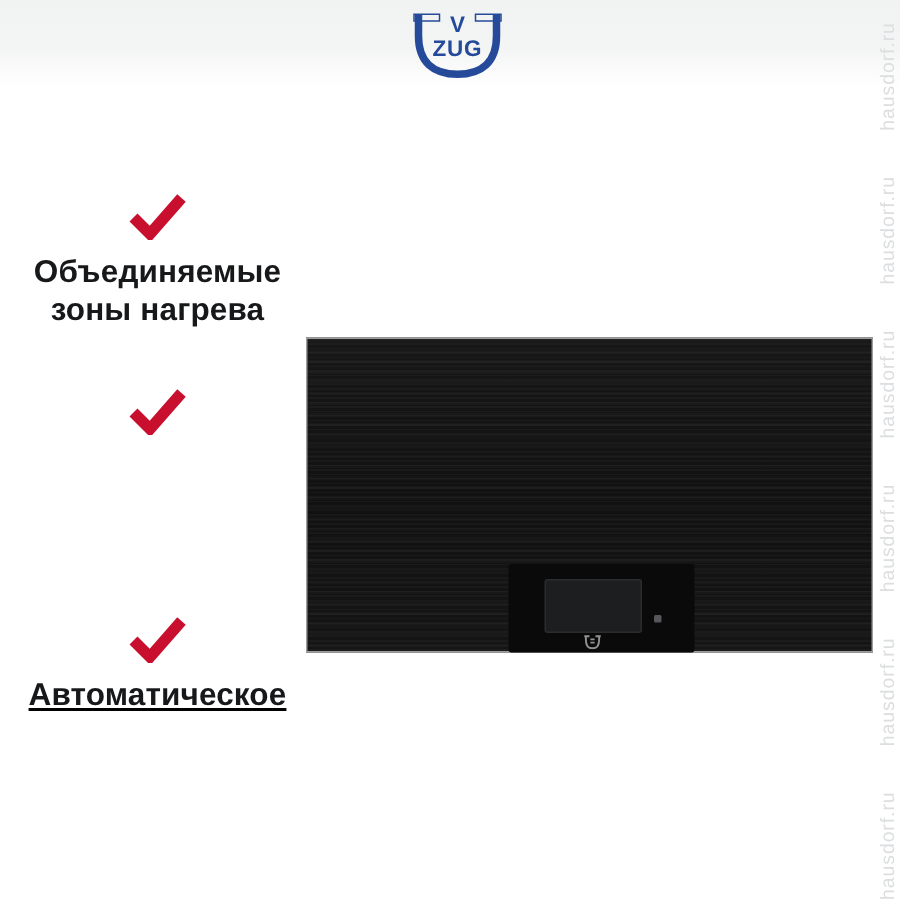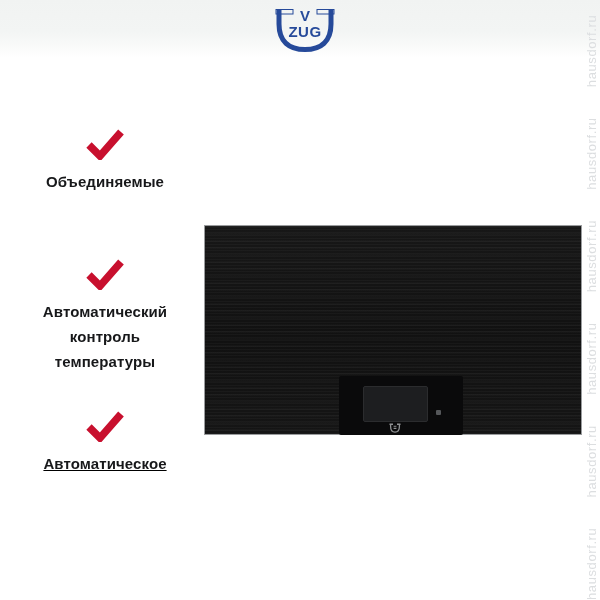--- a/index.html
+++ b/index.html
@@ -28,21 +28,21 @@
     font-weight: bold; text-anchor: middle;
   }
 
   
   .feature {
     position: absolute; left: 15px; width: 180px; text-align: center;
   }
   .feature .check { display: block; margin: 0 auto 9px auto; }
   .feature .check polyline { fill: none; stroke-linecap: butt; stroke-linejoin: miter; }
   .feature .txt {
-    font-size: 15px; font-weight: bold; line-height: 25px;
+    font-size: 21px; font-weight: bold; line-height: 25px;
     color: #17181a; letter-spacing: 0.1px;
   }
   .f1 { top: 128px; }
   .f2 { top: 258px; }
   .f3 { top: 410px; text-decoration: underline; }
 
   
   .cooktop {
     position: absolute; left: 204px; top: 225px; width: 378px; height: 210px;
     border: 1px solid #9a9c9e;
@@ -89,32 +89,28 @@
   <text x="31" y="15" font-size="15">V</text>
   <text x="31" y="31" font-size="15" letter-spacing="0.5">ZUG</text>
 </svg>
 
 <div class="feature f1">
   <svg class="check" width="38" height="32" viewBox="0 0 38 32">
     <polyline points="3,17 14,28 35,4" stroke-width="7.5" stroke="#c8102e"></polyline>
   </svg>
   <div class="txt">
     <span>Объединяемые</span><br>
+    <span>зоны нагрева</span>
   </div>
 </div>
 
 <div class="feature f2">
   <svg class="check" width="38" height="32" viewBox="0 0 38 32">
     <polyline points="3,17 14,28 35,4" stroke-width="7.5" stroke="#c8102e"></polyline>
   </svg>
-  <div class="txt">
-    <span>Автоматический</span><br>
-    <span>контроль</span><br>
-    <span>температуры</span>
-  </div>
 </div>
 
 <div class="feature f3">
   <svg class="check" width="38" height="32" viewBox="0 0 38 32">
     <polyline points="3,17 14,28 35,4" stroke-width="7.5" stroke="#c8102e"></polyline>
   </svg>
   <div class="txt">
     <span>Автоматическое</span><br>
   </div>
 </div>

